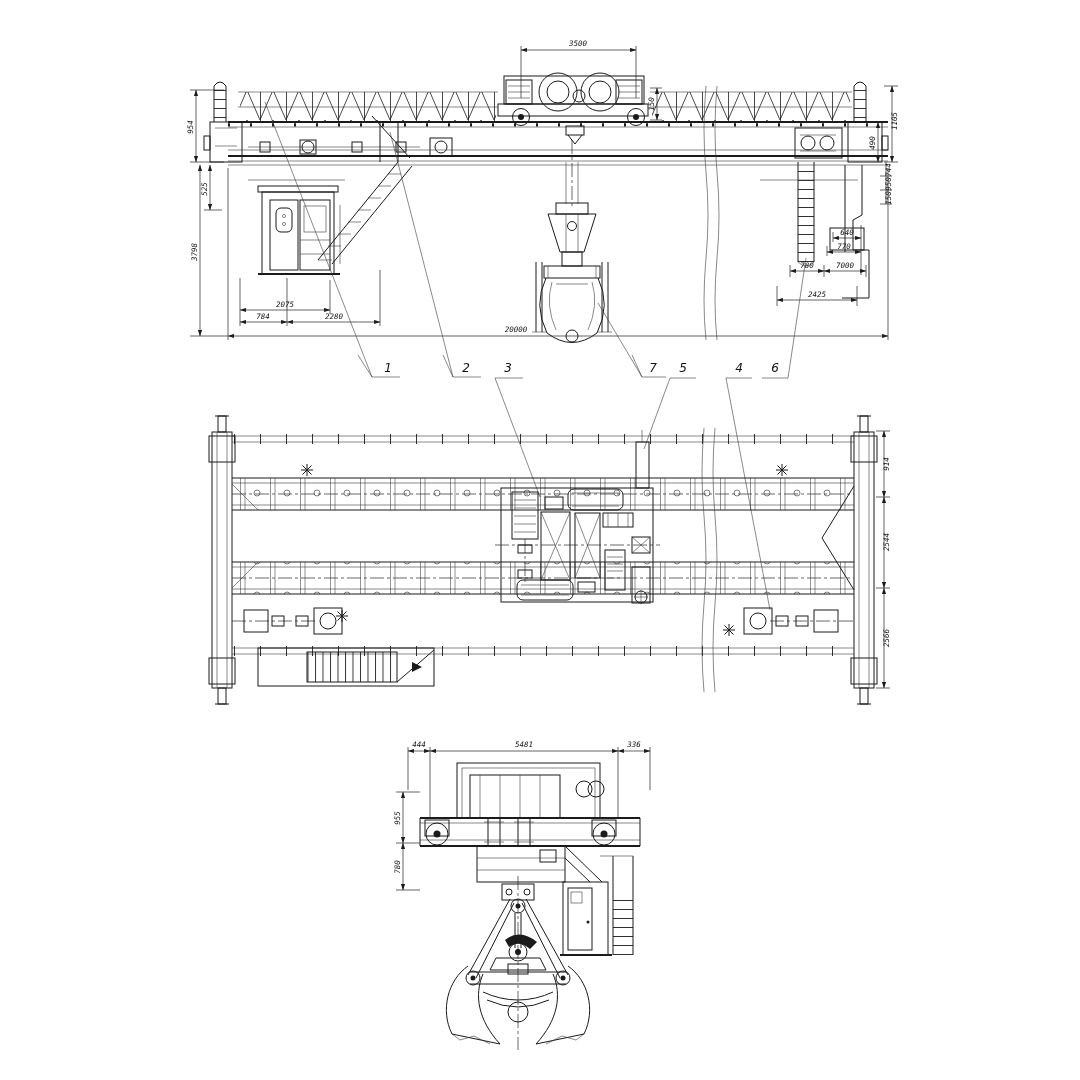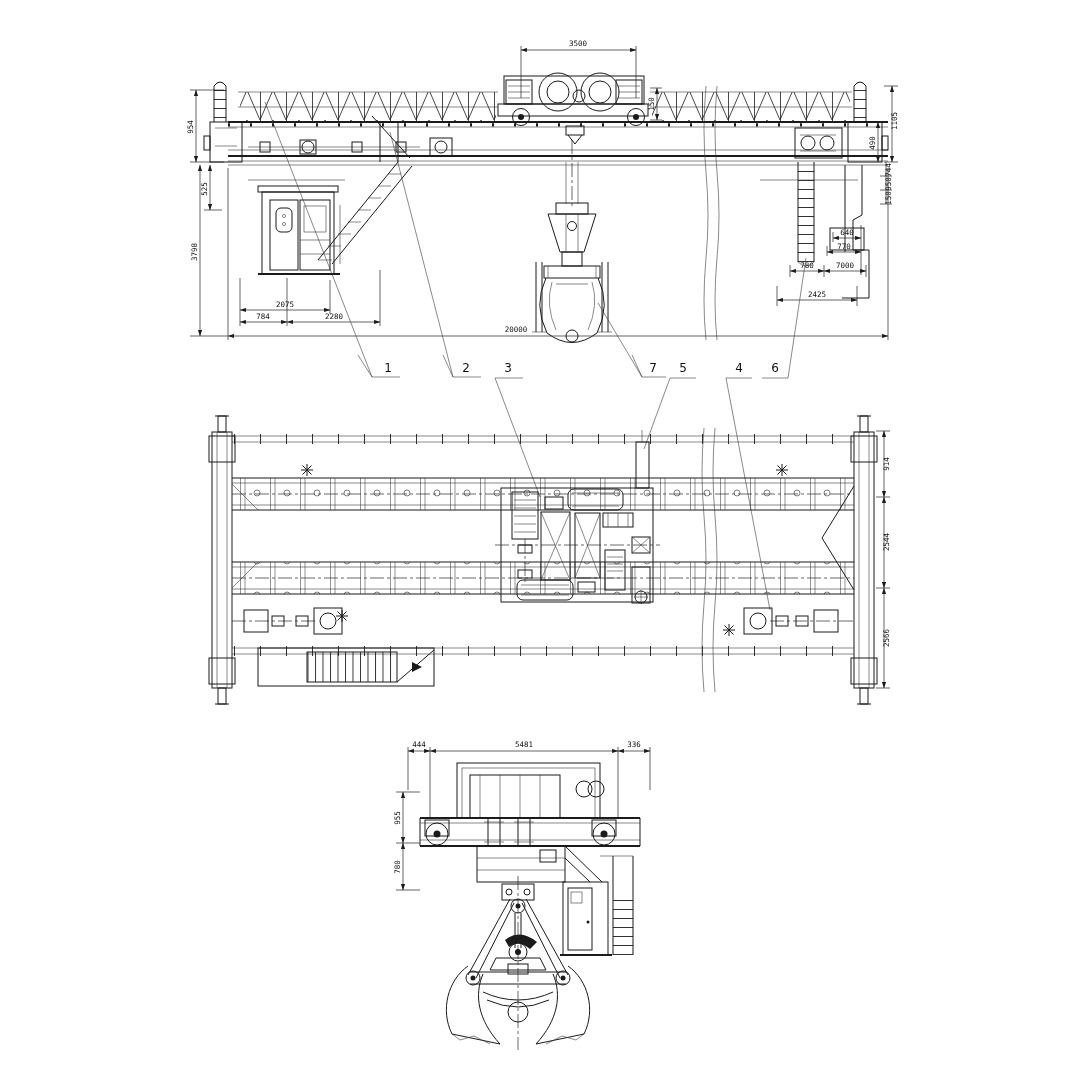--- a/index.html
+++ b/index.html
@@ -1,17 +1,17 @@
 <!DOCTYPE html>
 <html><head>
 <meta charset="utf-8">
 <style>
   html,body{margin:0;padding:0;background:#ffffff;}
   .stage{width:1080px;height:1080px;position:relative;background:#fff;overflow:hidden;
-         font-family:"DejaVu Sans","Liberation Sans",sans-serif;}
+         font-family:"DejaVu Sans","Liberation Sans",sans-serif;font-style:italic;}
   svg{display:block;}
   .ln{stroke:#1b1b1b;stroke-width:1;fill:none;}
   .ln2{stroke:#1b1b1b;stroke-width:1.8;fill:none;}
   .thin{stroke:#3a3a3a;stroke-width:.6;fill:none;}
   .cl{stroke:#2a2a2a;stroke-width:.7;fill:none;stroke-dasharray:14 3 3 3;}
   .dimln{stroke:#222;stroke-width:.7;fill:none;}
   .fillb{fill:#1b1b1b;stroke:none;}
   text.dim{font-size:7.5px;fill:#111;font-family:"DejaVu Sans Mono","Liberation Mono",monospace;}
   text.co{font-size:12px;fill:#111;font-family:"DejaVu Sans","Liberation Sans",sans-serif;}
   text{user-select:none;}

